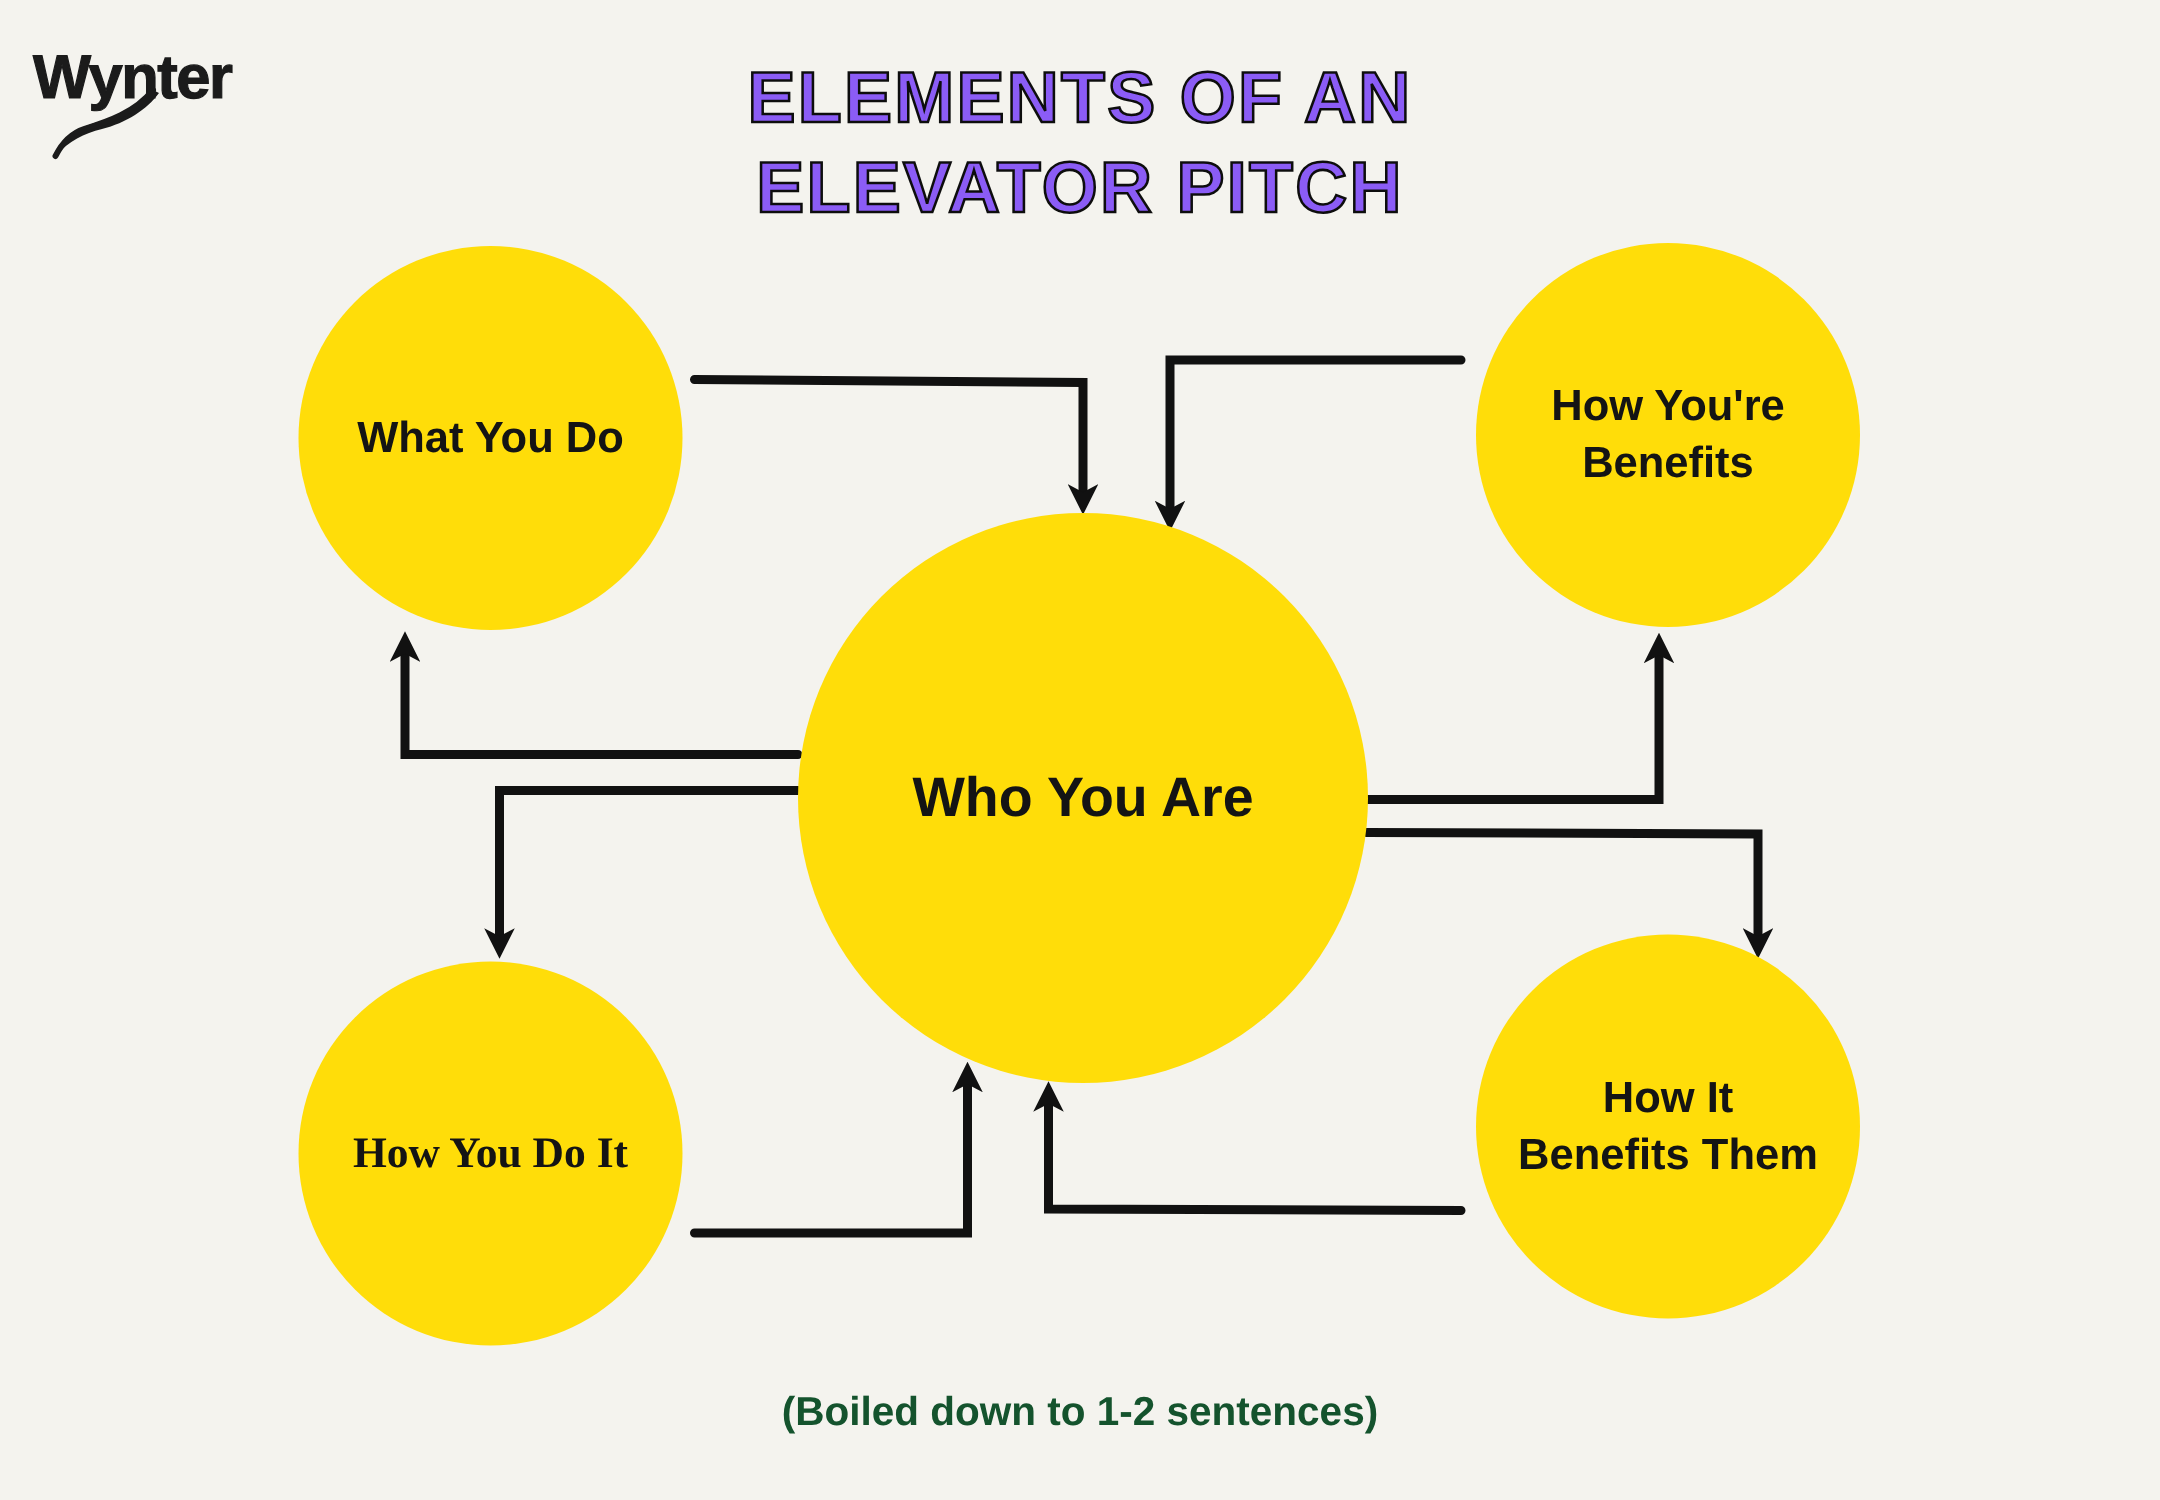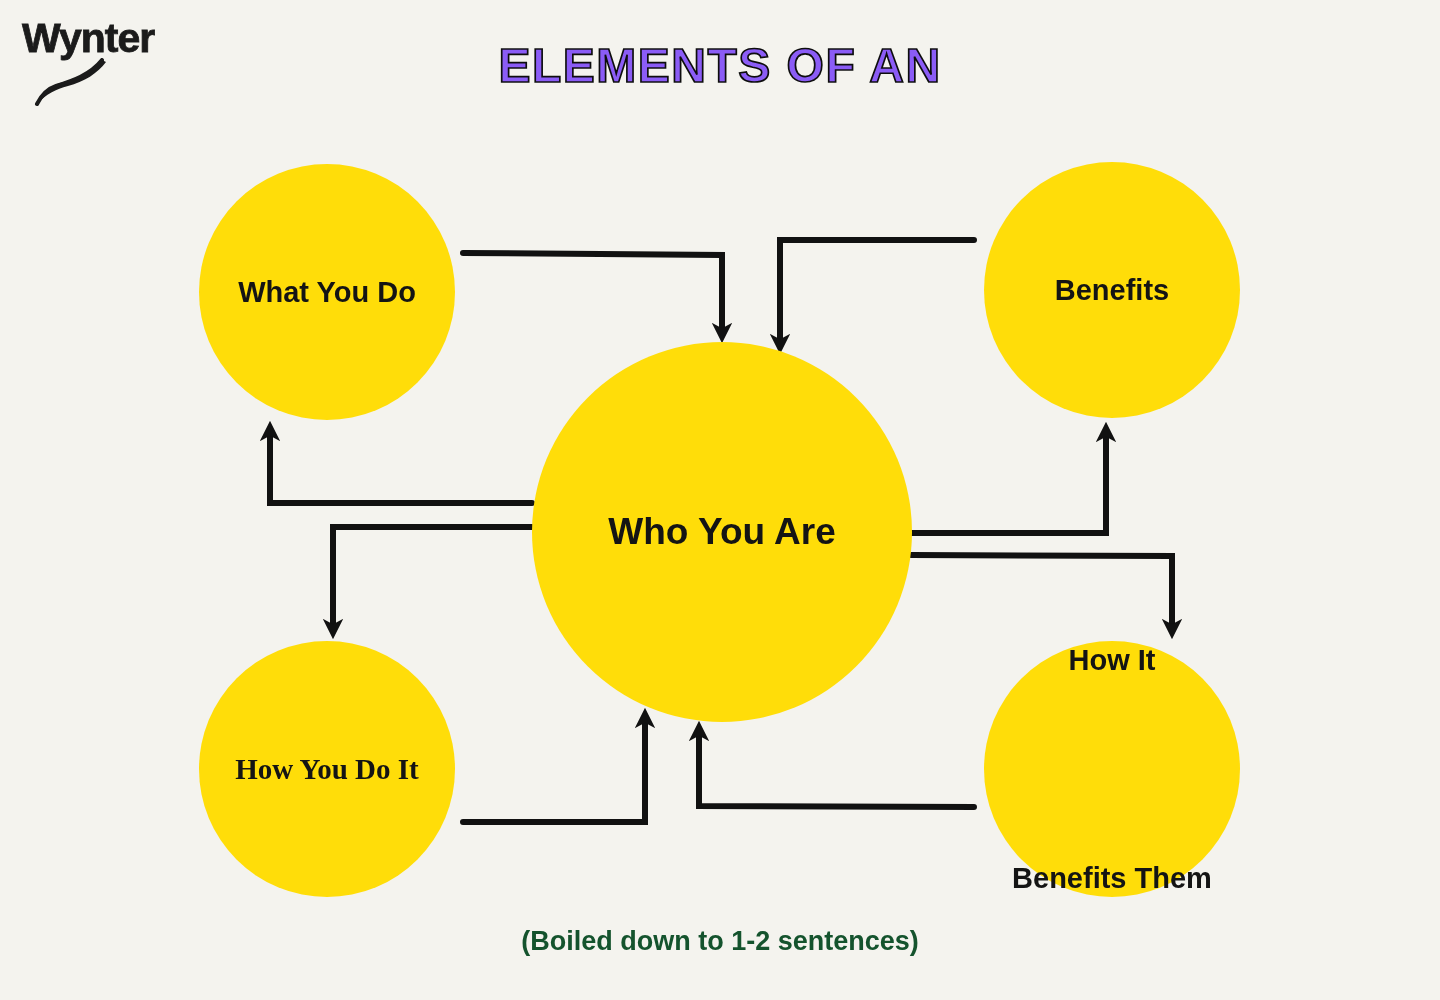--- a/index.html
+++ b/index.html
@@ -26,20 +26,21 @@
     height: 80px;
   }
   .logo-text {
     font-size: 41px;
     font-weight: 800;
     letter-spacing: -1px;
     color: #1b1b1b;
     -webkit-text-stroke: 0.8px #1b1b1b;
     line-height: 1;
     display: block;
+    margin-top: 13px;
   }
   .logo-swoosh {
     position: absolute;
     left: 8px;
     top: 40px;
     pointer-events: none;
   }
 
   
   .title {
@@ -78,21 +79,21 @@
   }
   .circle-big {
     width: 380px;
     height: 380px;
     font-size: 37px;
   }
   .node-top-left     { left: 199px; top: 164px; }
   .node-top-right    { left: 984px; top: 162px; }
   .node-center       { left: 532px; top: 342px; }
   .node-bottom-left  { left: 199px; top: 641px; font-family: Liberation Serif, serif; }
-  .node-bottom-right { left: 984px; top: 641px; justify-content: space-between; }
+  .node-bottom-right { left: 984px; top: 623px; }
 
   
   .arrows {
     position: absolute;
     inset: 0;
     pointer-events: none;
   }
 
   
   .caption {
@@ -114,20 +115,21 @@
   <div class="logo">
     <span class="logo-text">Wynter</span>
     <svg class="logo-swoosh" width="110" height="50" viewBox="0 0 110 50">
       <path d="M72 2 C62 16 46 20 30 25 C20 28 12 36 7 46 C16 36 26 31 38 28 C54 24 68 15 76 4 Z" fill="#1b1b1b"></path>
       <path d="M72 2 C60 17 42 23 26 28 C17 31 11 38 7 46" fill="none" stroke="#1b1b1b" stroke-width="4" stroke-linecap="round"></path>
     </svg>
   </div>
 
   <div class="title">
     <div>ELEMENTS OF AN</div>
+    <div>ELEVATOR PITCH</div>
   </div>
 
   <svg class="arrows" width="1440" height="1000" viewBox="0 0 1440 1000">
     <defs>
       <marker id="ah" viewBox="0 0 12 12" refX="6" refY="6" markerWidth="3.4" markerHeight="3.4" orient="auto">
         <path d="M0 0 L12 6 L0 12 L3.2 6 Z" fill="#111111"></path>
       </marker>
     </defs>
     <g fill="none" stroke="#111111" stroke-width="6" stroke-linecap="round" stroke-linejoin="miter">
       <polyline points="463,253 722,255 722,333" marker-end="url(#ah)"></polyline>
@@ -139,20 +141,21 @@
       <polyline points="463,822 645,822 645,718" marker-end="url(#ah)"></polyline>
       <polyline points="974,807 699,806 699,731" marker-end="url(#ah)"></polyline>
     </g>
   </svg>
 
   <div class="circle circle-small node-top-left">
     <span class="line">What You Do</span>
   </div>
 
   <div class="circle circle-small node-top-right">
+    <span class="line">How You're</span>
     <span class="line">Benefits</span>
   </div>
 
   <div class="circle circle-big node-center">
     <span class="line">Who You Are</span>
   </div>
 
   <div class="circle circle-small node-bottom-left">
     <span class="line">How You Do It</span>
   </div>

